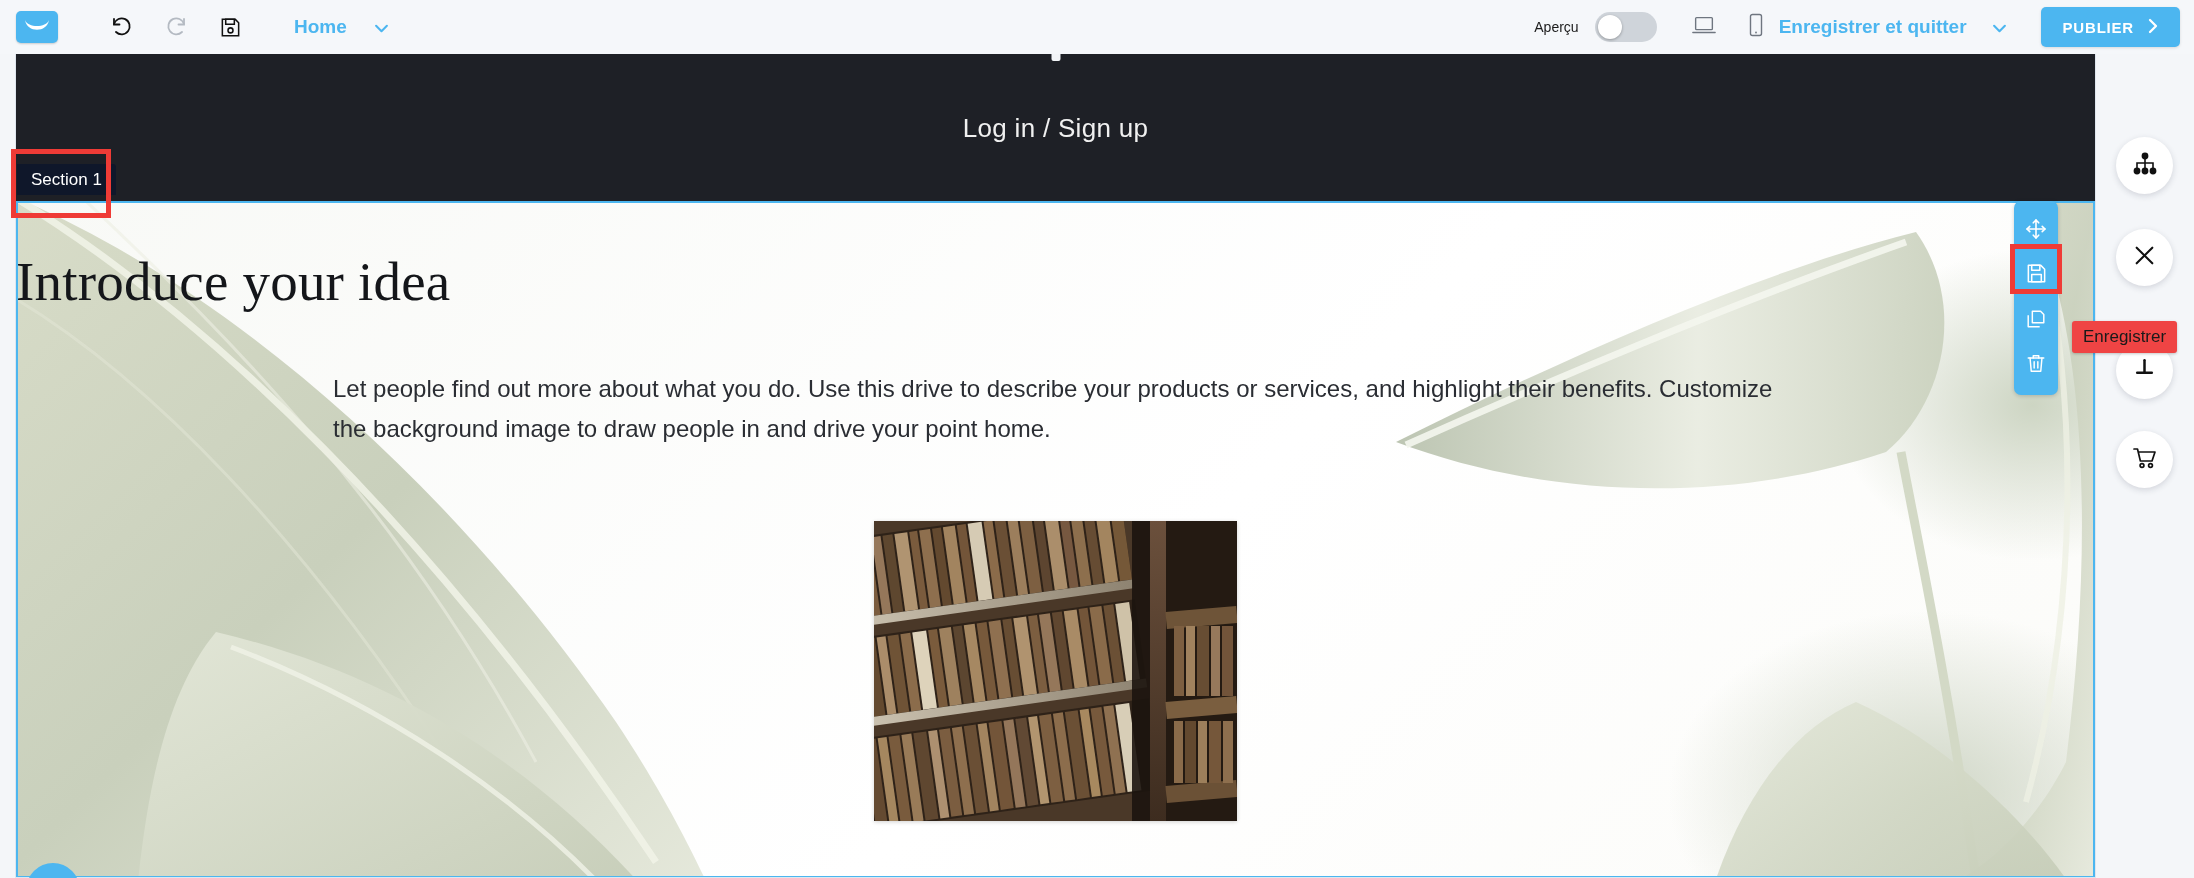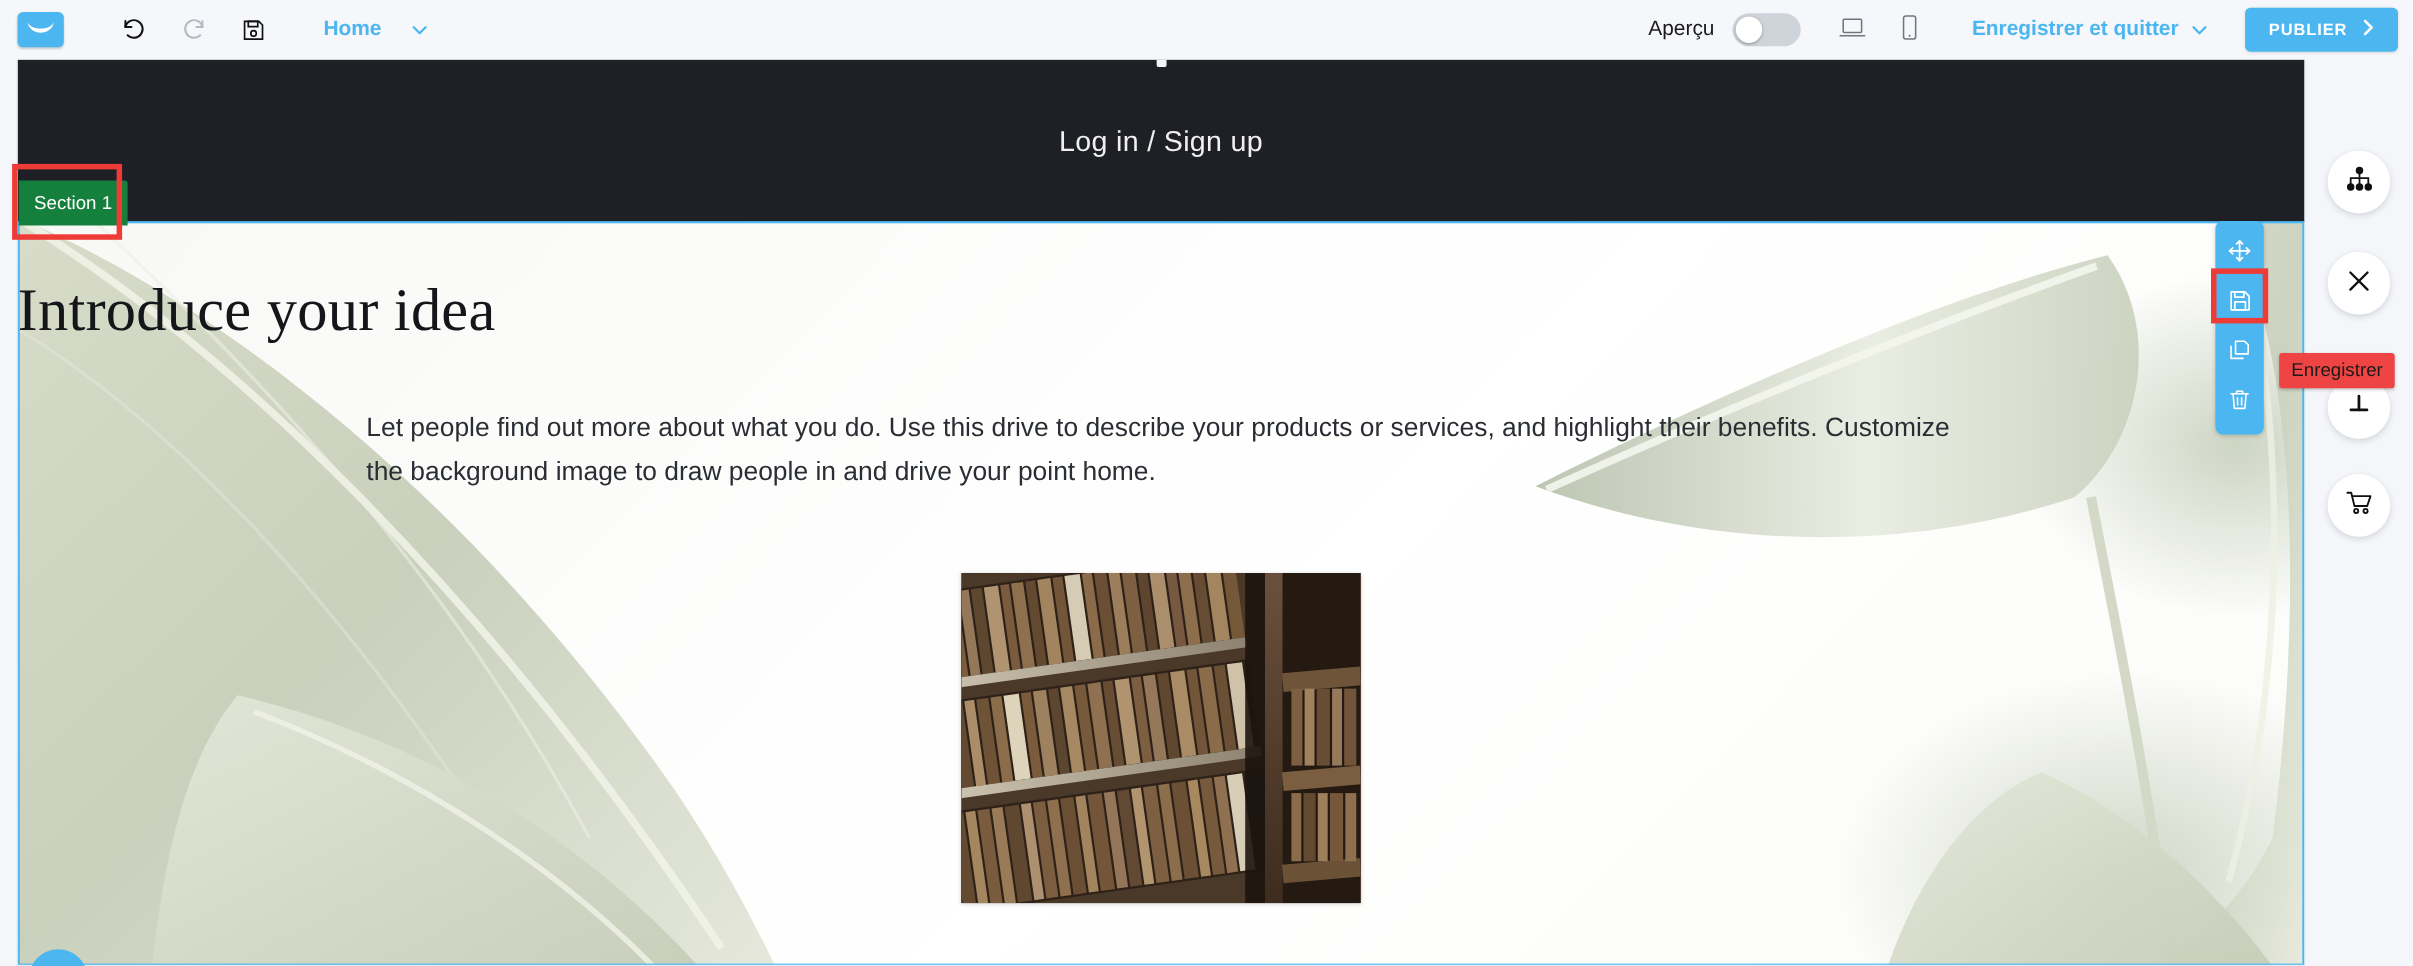--- a/index.html
+++ b/index.html
@@ -55,21 +55,21 @@
     gap: 27px;
     color: #4cb6f0;
     font-size: 19px;
     font-weight: bold;
     cursor: pointer;
   }
 
   .tb-spacer { flex: 1; }
 
   .preview-label {
-    font-size: 19px;
+    font-size: 14px;
     color: #1b1b1b;
     font-weight: normal;
   }
 
   .toggle {
     margin-left: 16px;
     width: 62px; height: 30px;
     border-radius: 15px;
     background: #cfd4da;
     position: relative;
@@ -89,24 +89,23 @@
     width: 46px; height: 40px;
     display: flex;
     align-items: center;
     justify-content: center;
     flex: none;
   }
   .device-btn.desktop { margin-left: 24px; }
   .device-btn.mobile  { margin-left: 6px; }
 
   .save-exit {
-    margin-left: 34px;
-    display: flex;
-    align-items: center;
-    gap: 11px;
+    display: flex;
+    align-items: center;
+    gap: 25px;
     color: #4cb6f0;
     font-size: 19px;
     font-weight: bold;
     cursor: pointer;
   }
 
   .publish-btn {
     margin-left: 34px;
     margin-right: 14px;
     height: 40px;
@@ -227,23 +226,23 @@
     border: 2px solid #4cb6f0;
     pointer-events: none;
     z-index: 20;
   }
 
   
   .section-tag {
     position: absolute;
     top: 164px;
     left: 17px;
-    height: 41px;
+    height: 31px;
     padding: 0 14px;
-    background: #15803d;
+    background: #0f172a;
     color: #fff;
     font-size: 17px;
     display: flex;
     align-items: center;
     border-radius: 0 3px 0 0;
     z-index: 30;
     cursor: pointer;
   }
 
   

